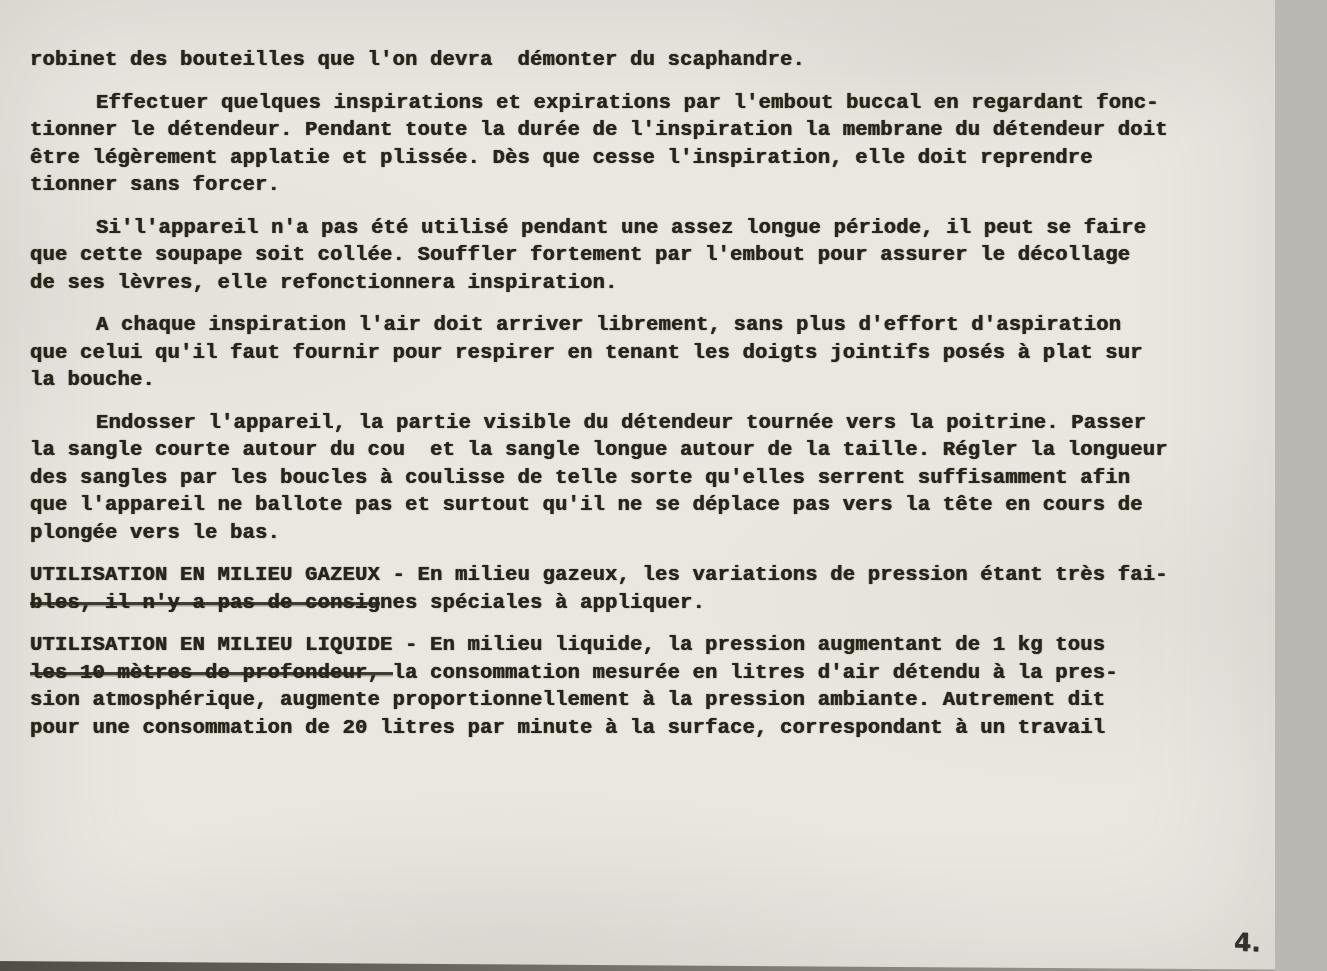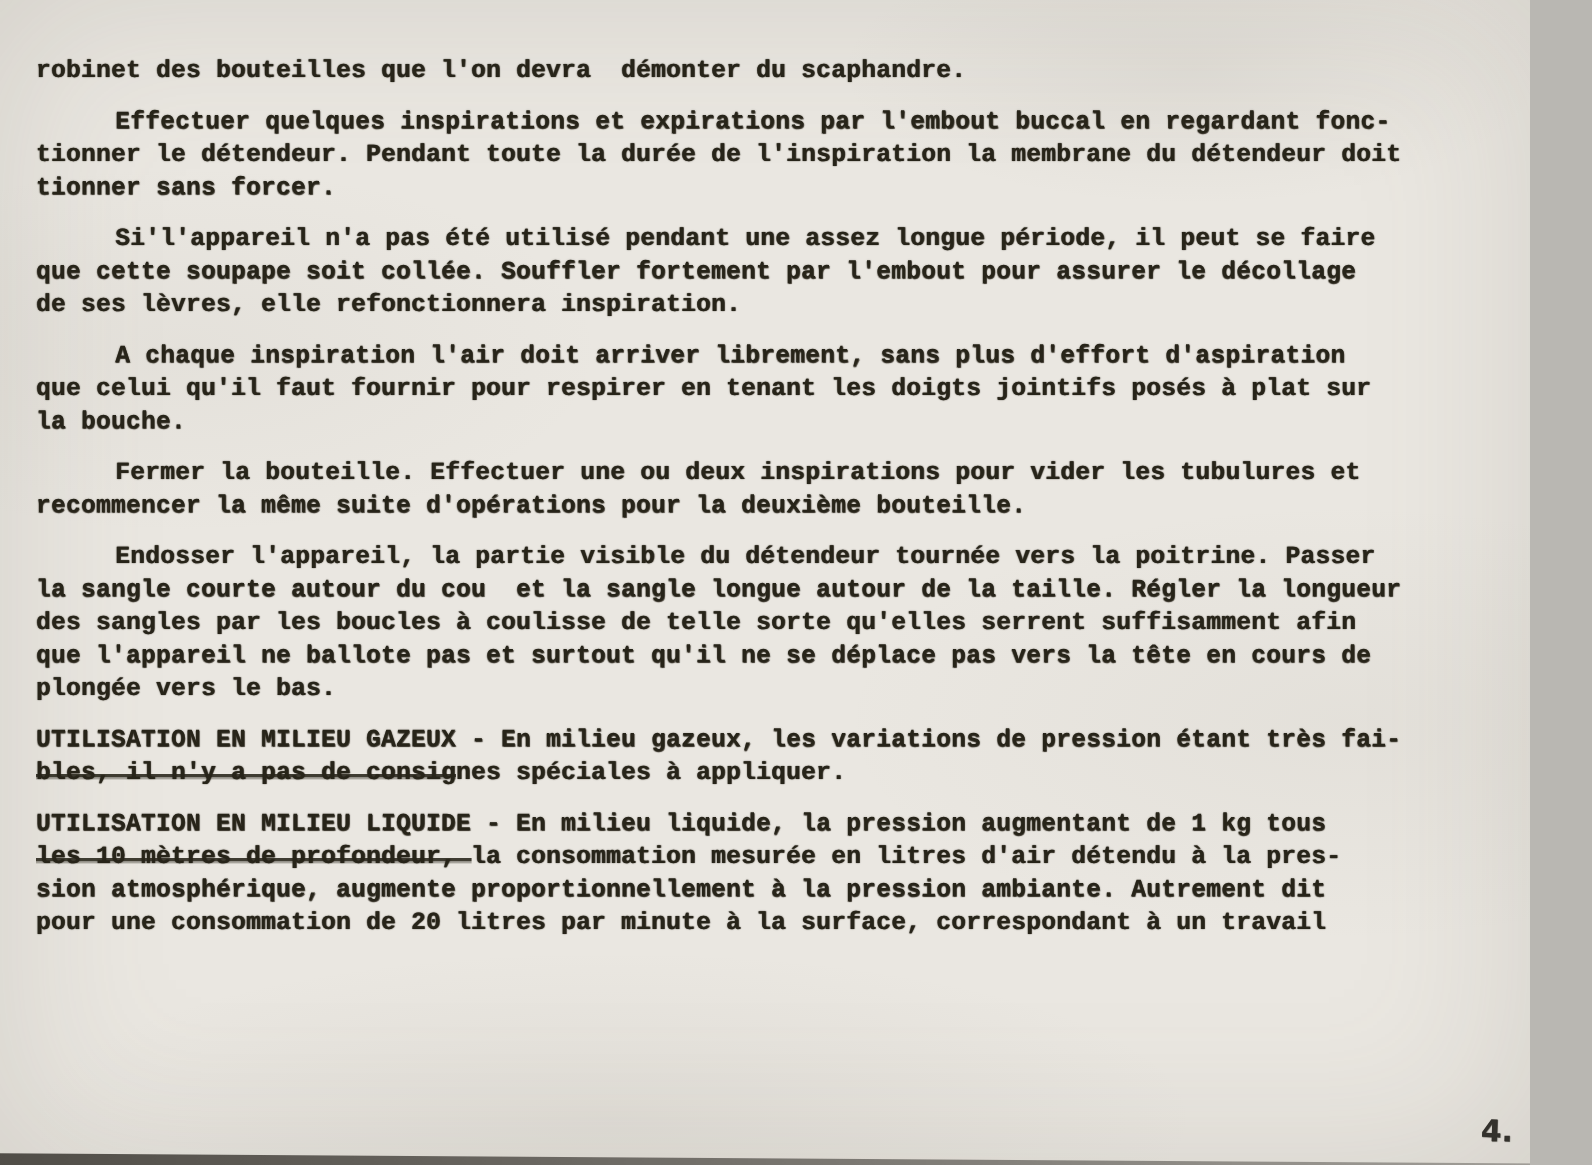--- a/index.html
+++ b/index.html
@@ -72,35 +72,32 @@
 <body>
 
 <div class="scan" style="background-color: rgb(234, 231, 225);">
   <div class="text-body" style="color: rgb(39, 36, 25);">
       <div class="para">
         <div class="line">robinet des bouteilles que l'on devra  démonter du scaphandre.</div>
       </div>
       <div class="para">
         <div class="line indent">Effectuer quelques inspirations et expirations par l'embout buccal en regardant fonc-</div>
         <div class="line">tionner le détendeur. Pendant toute la durée de l'inspiration la membrane du détendeur doit</div>
+        <div class="line">être légèrement applatie et plissée. Dès que cesse l'inspiration, elle doit reprendre</div>
         <div class="line">tionner sans forcer.</div>
       </div>
       <div class="para">
         <div class="line indent">Si'l'appareil n'a pas été utilisé pendant une assez longue période, il peut se faire</div>
         <div class="line">que cette soupape soit collée. Souffler fortement par l'embout pour assurer le décollage</div>
         <div class="line">de ses lèvres, elle refonctionnera inspiration.</div>
       </div>
       <div class="para">
         <div class="line indent">A chaque inspiration l'air doit arriver librement, sans plus d'effort d'aspiration</div>
         <div class="line">que celui qu'il faut fournir pour respirer en tenant les doigts jointifs posés à plat sur</div>
         <div class="line">la bouche.</div>
-      </div>
-      <div class="para">
-        <div class="line indent">Fermer la bouteille. Effectuer une ou deux inspirations pour vider les tubulures et</div>
-        <div class="line">recommencer la même suite d'opérations pour la deuxième bouteille.</div>
       </div>
       <div class="para">
         <div class="line indent">Endosser l'appareil, la partie visible du détendeur tournée vers la poitrine. Passer</div>
         <div class="line">la sangle courte autour du cou  et la sangle longue autour de la taille. Régler la longueur</div>
         <div class="line">des sangles par les boucles à coulisse de telle sorte qu'elles serrent suffisamment afin</div>
         <div class="line">que l'appareil ne ballote pas et surtout qu'il ne se déplace pas vers la tête en cours de</div>
         <div class="line">plongée vers le bas.</div>
       </div>
       <div class="para">
         <div class="line"><span class="heading">UTILISATION EN MILIEU GAZEUX</span> - En milieu gazeux, les variations de pression étant très fai-</div>

